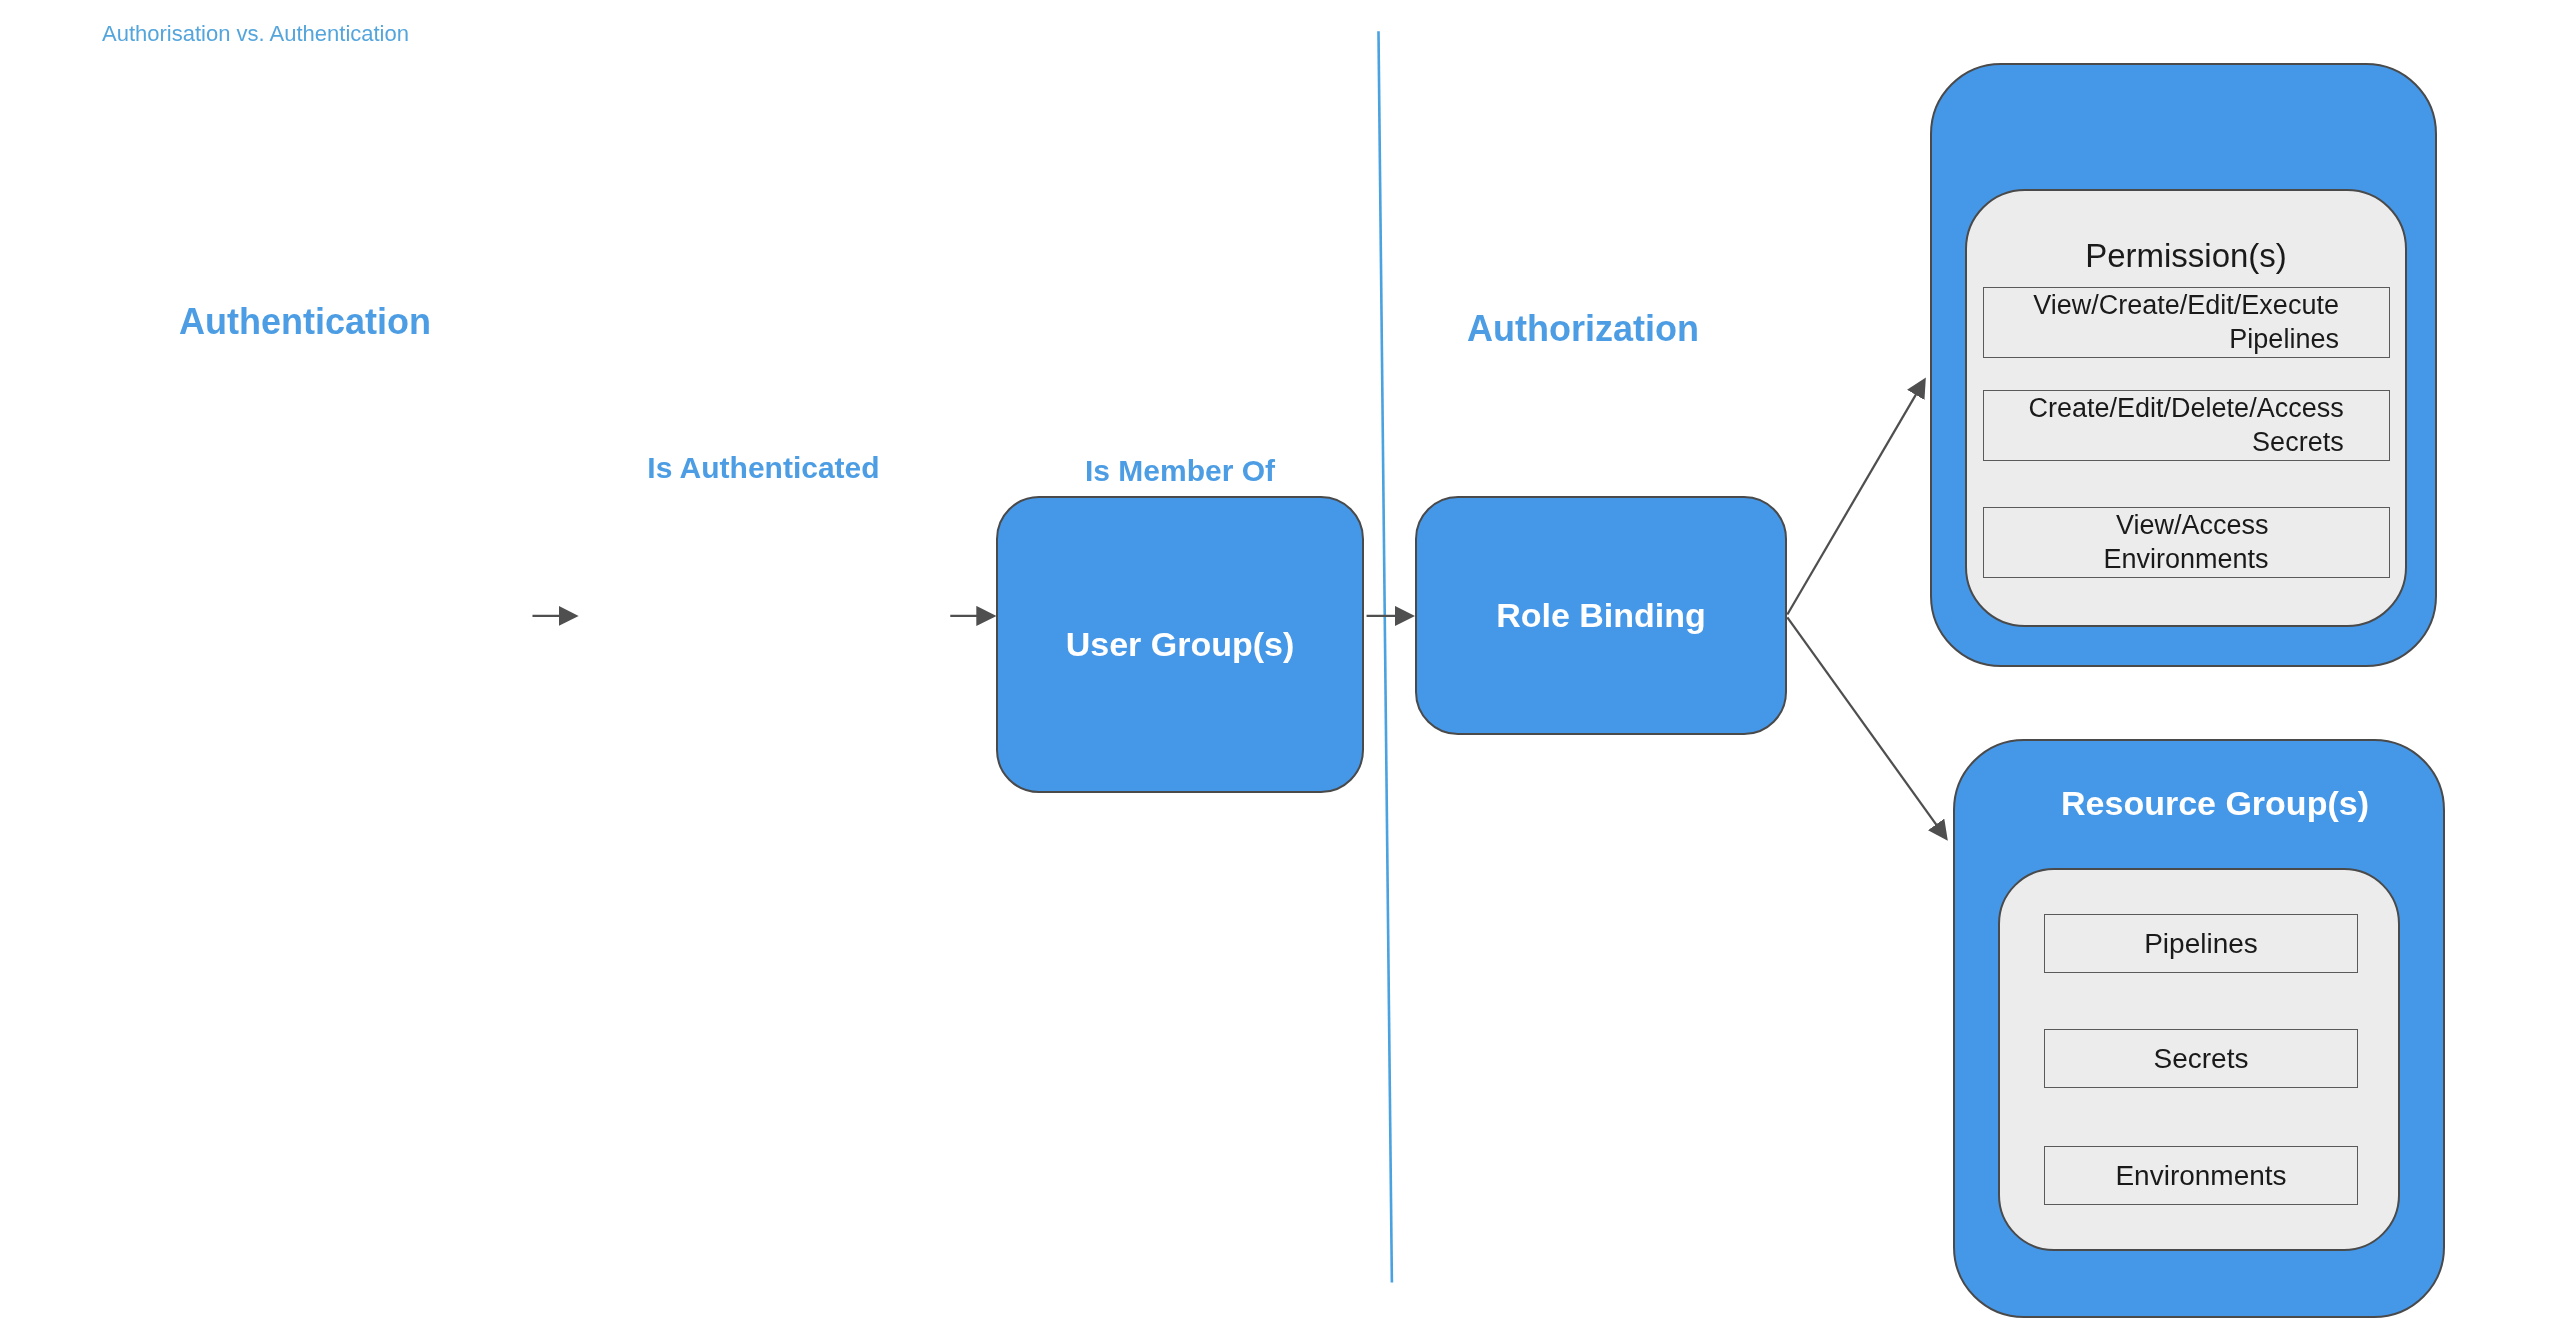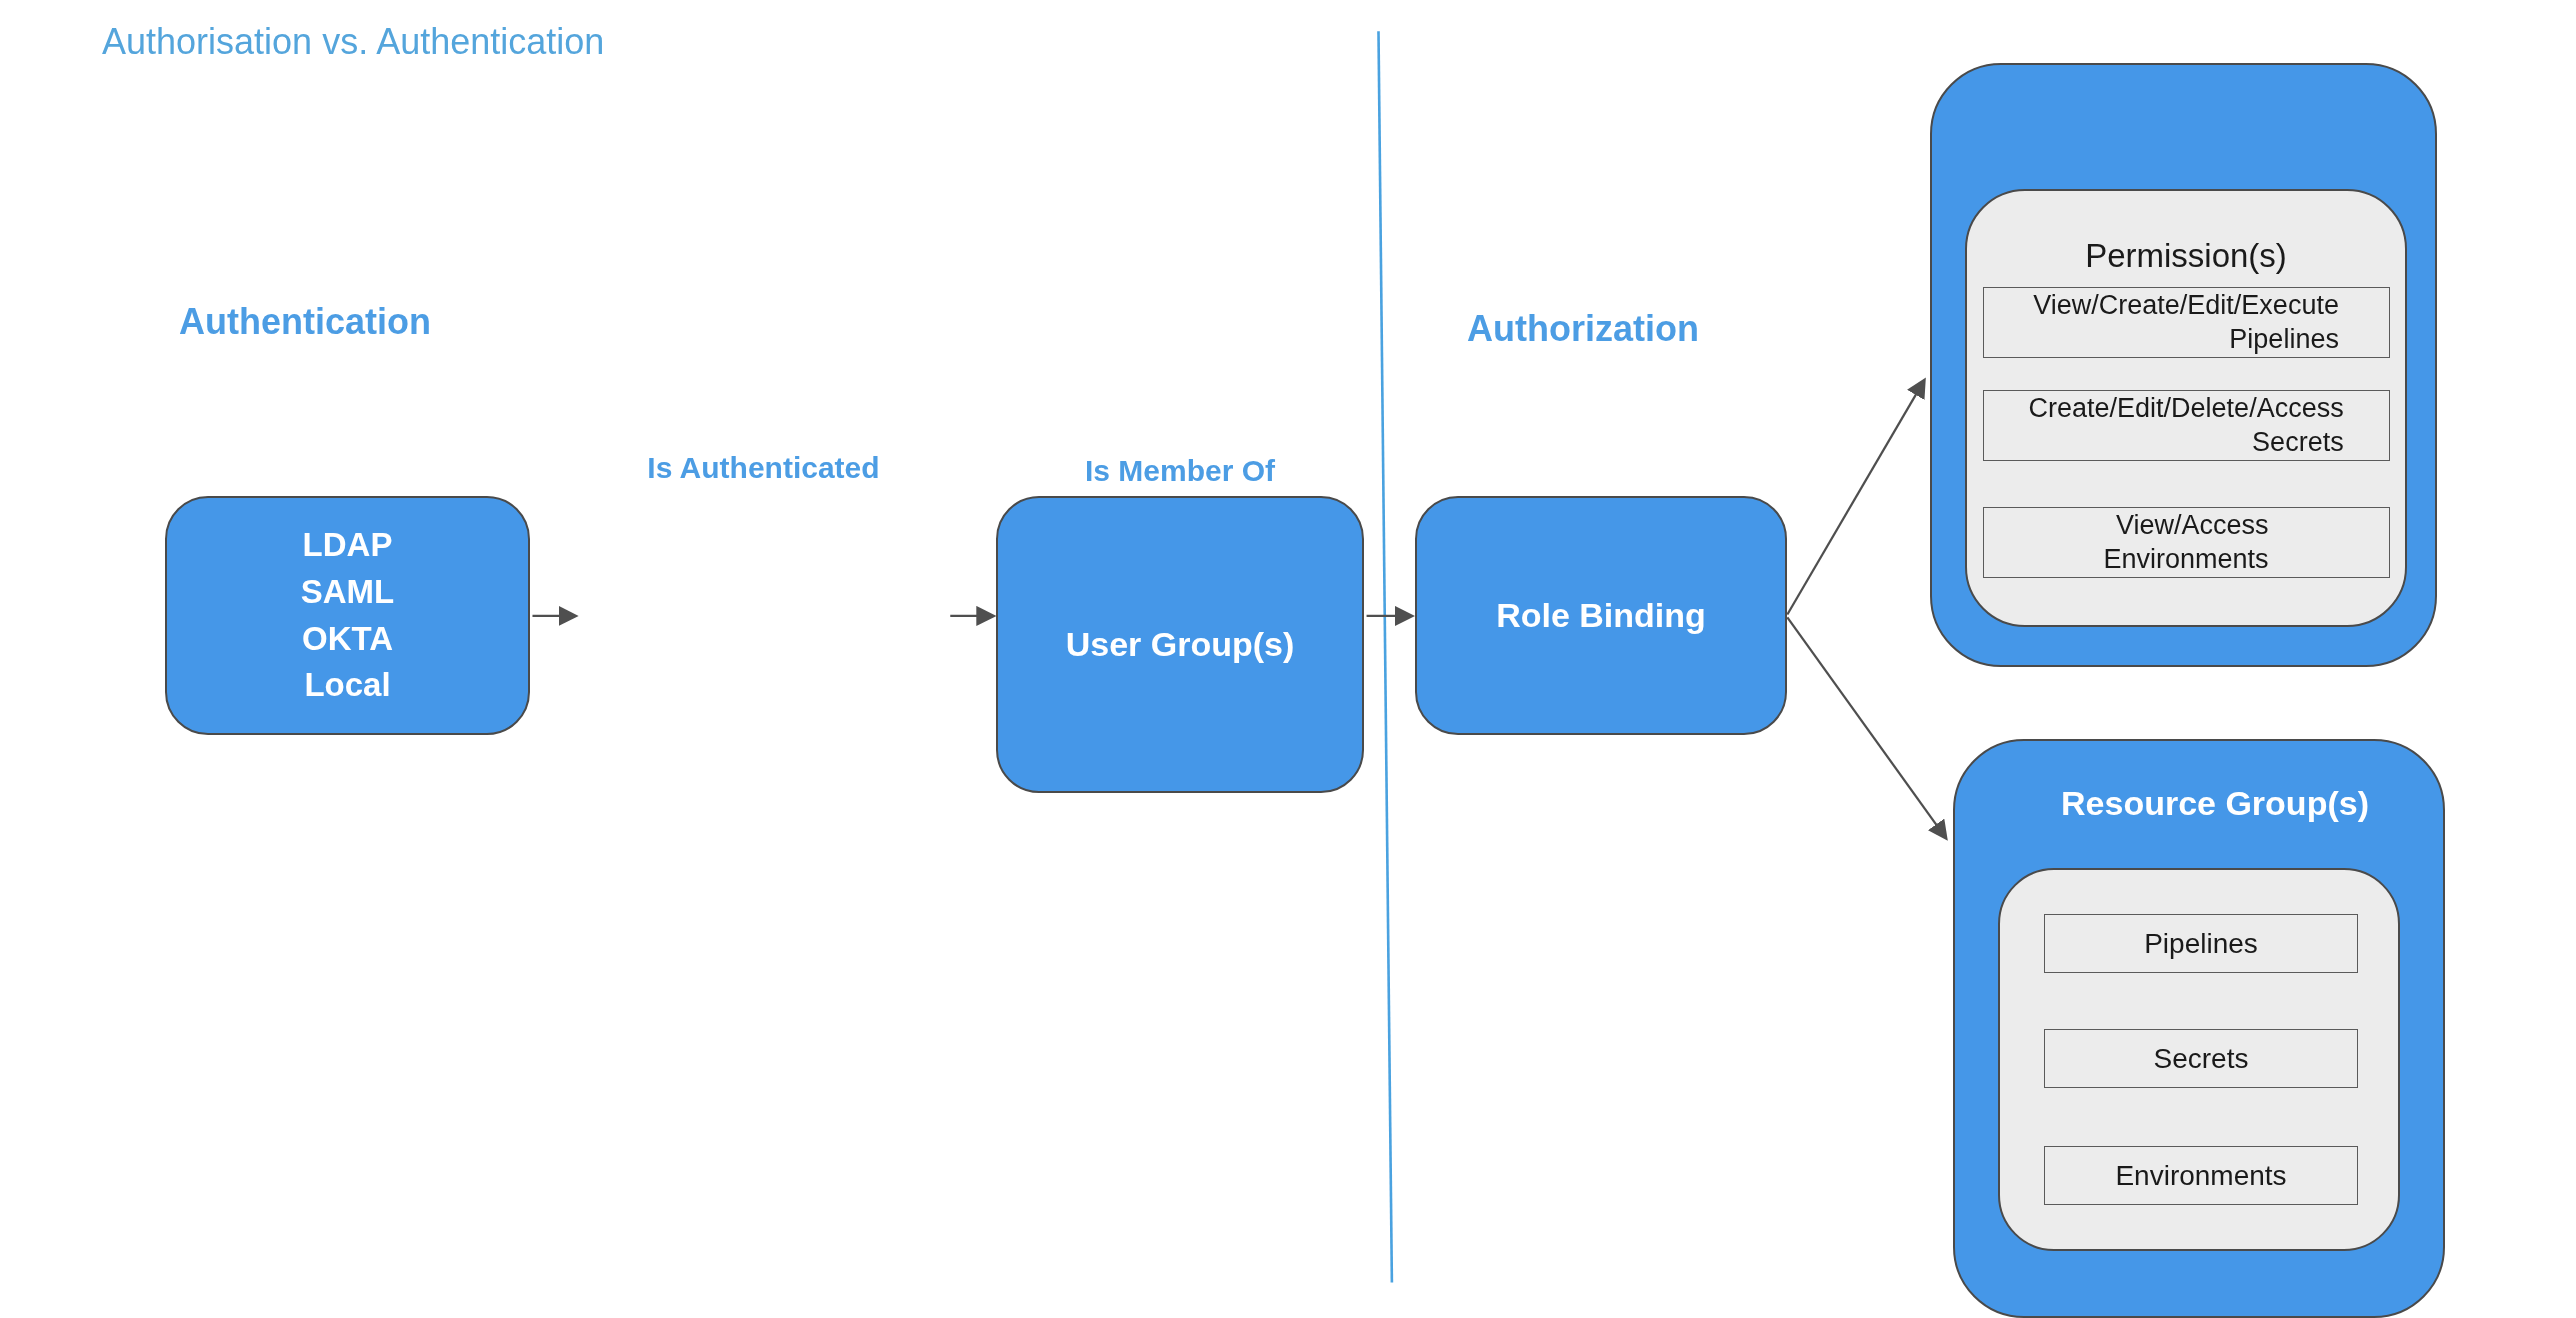--- a/index.html
+++ b/index.html
@@ -8,21 +8,21 @@
     position:relative;
     width:2576px;
     height:1319px;
     background:#ffffff;
     overflow:hidden;
     font-family:"Liberation Sans", sans-serif;
   }
   .page-title{
     position:absolute;
     left:102px; top:21px;
-    font-size:36px;
+    font-size:22px;
     color:#54A5DC;
     white-space:nowrap;
   }
   .section-heading{
     position:absolute;
     font-size:36px;
     font-weight:bold;
     color:#4C9DE4;
     white-space:nowrap;
   }
@@ -133,24 +133,20 @@
 <div class="canvas">
 
   <div class="page-title">Authorisation vs. Authentication</div>
 
   <div class="section-heading heading-authentication">Authentication</div>
   <div class="section-heading heading-authorization">Authorization</div>
 
   <div class="edge-label label-is-authenticated">Is Authenticated</div>
   <div class="edge-label label-is-member-of">Is Member Of</div>
 
-  <div class="node node-identity preline">LDAP
-SAML
-OKTA
-Local</div>
   <div class="node node-user-groups">User Group(s)</div>
   <div class="node node-role-binding">Role Binding</div>
 
   <div class="container container-roles">
     <div class="panel panel-permissions">
       <div class="panel-title">Permission(s)</div>
       <div class="item perm-item perm-item-0 preline">View/Create/Edit/Execute
 Pipelines</div>
       <div class="item perm-item perm-item-1 preline">Create/Edit/Delete/Access
 Secrets</div>

